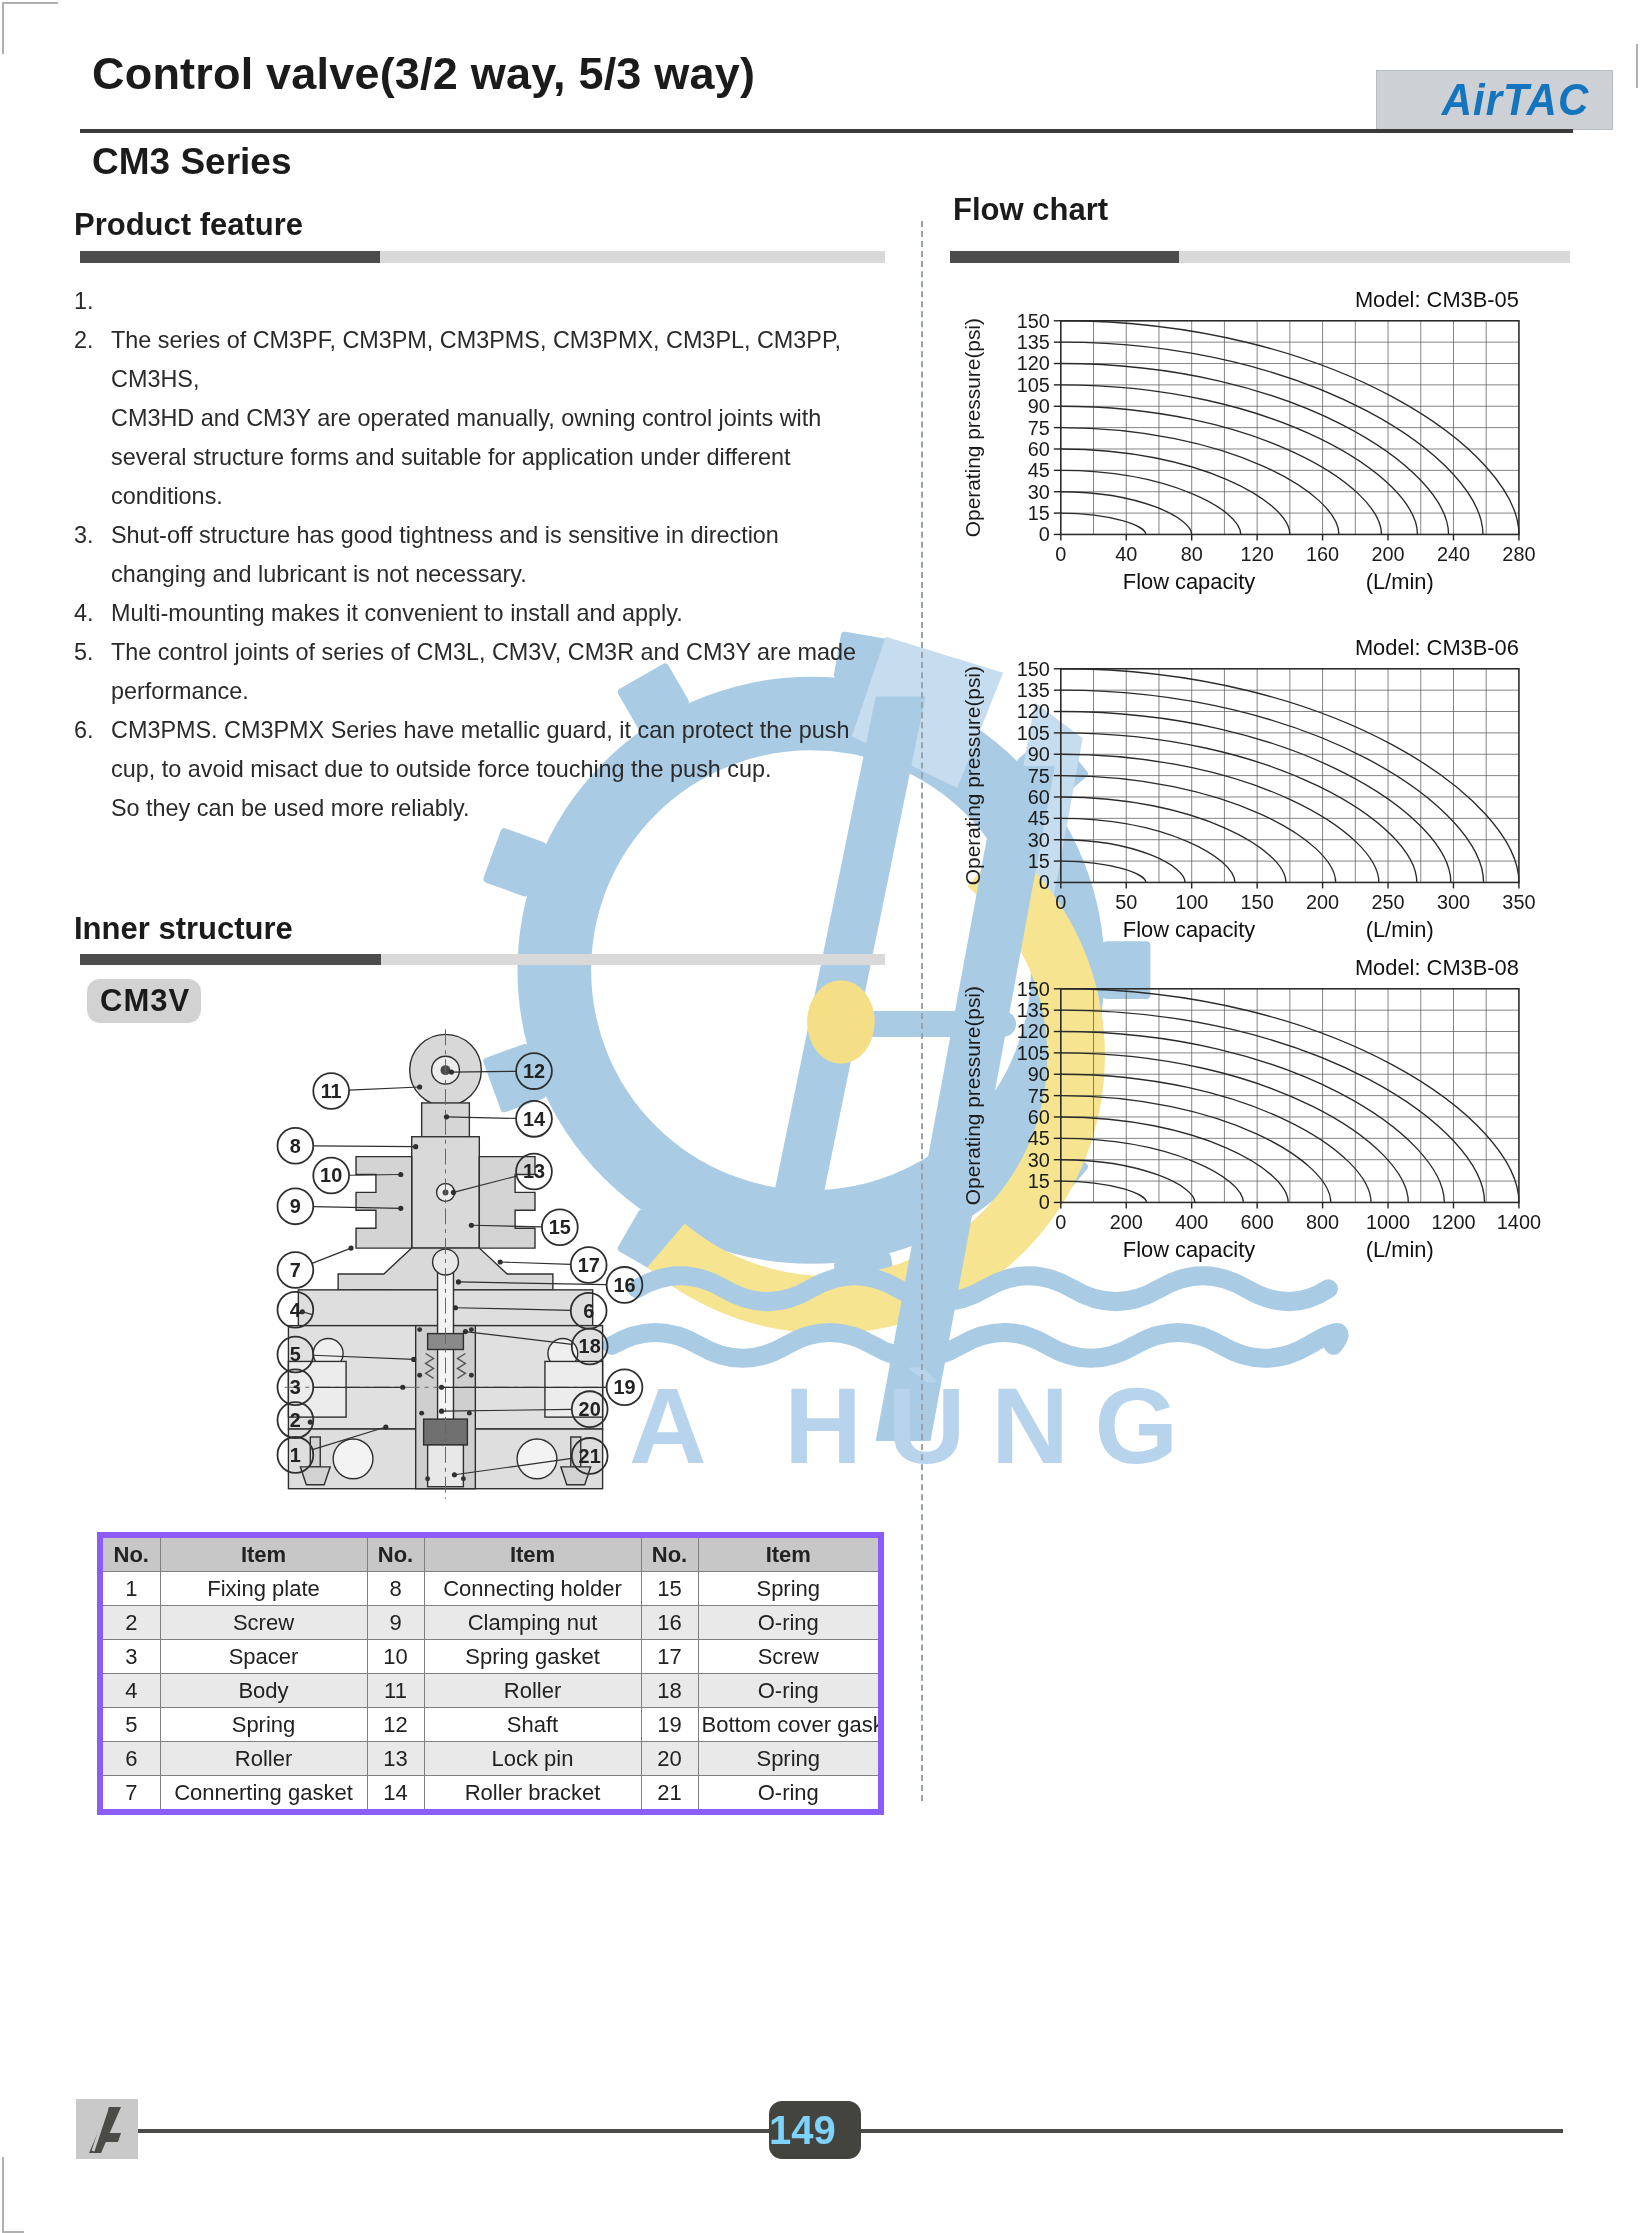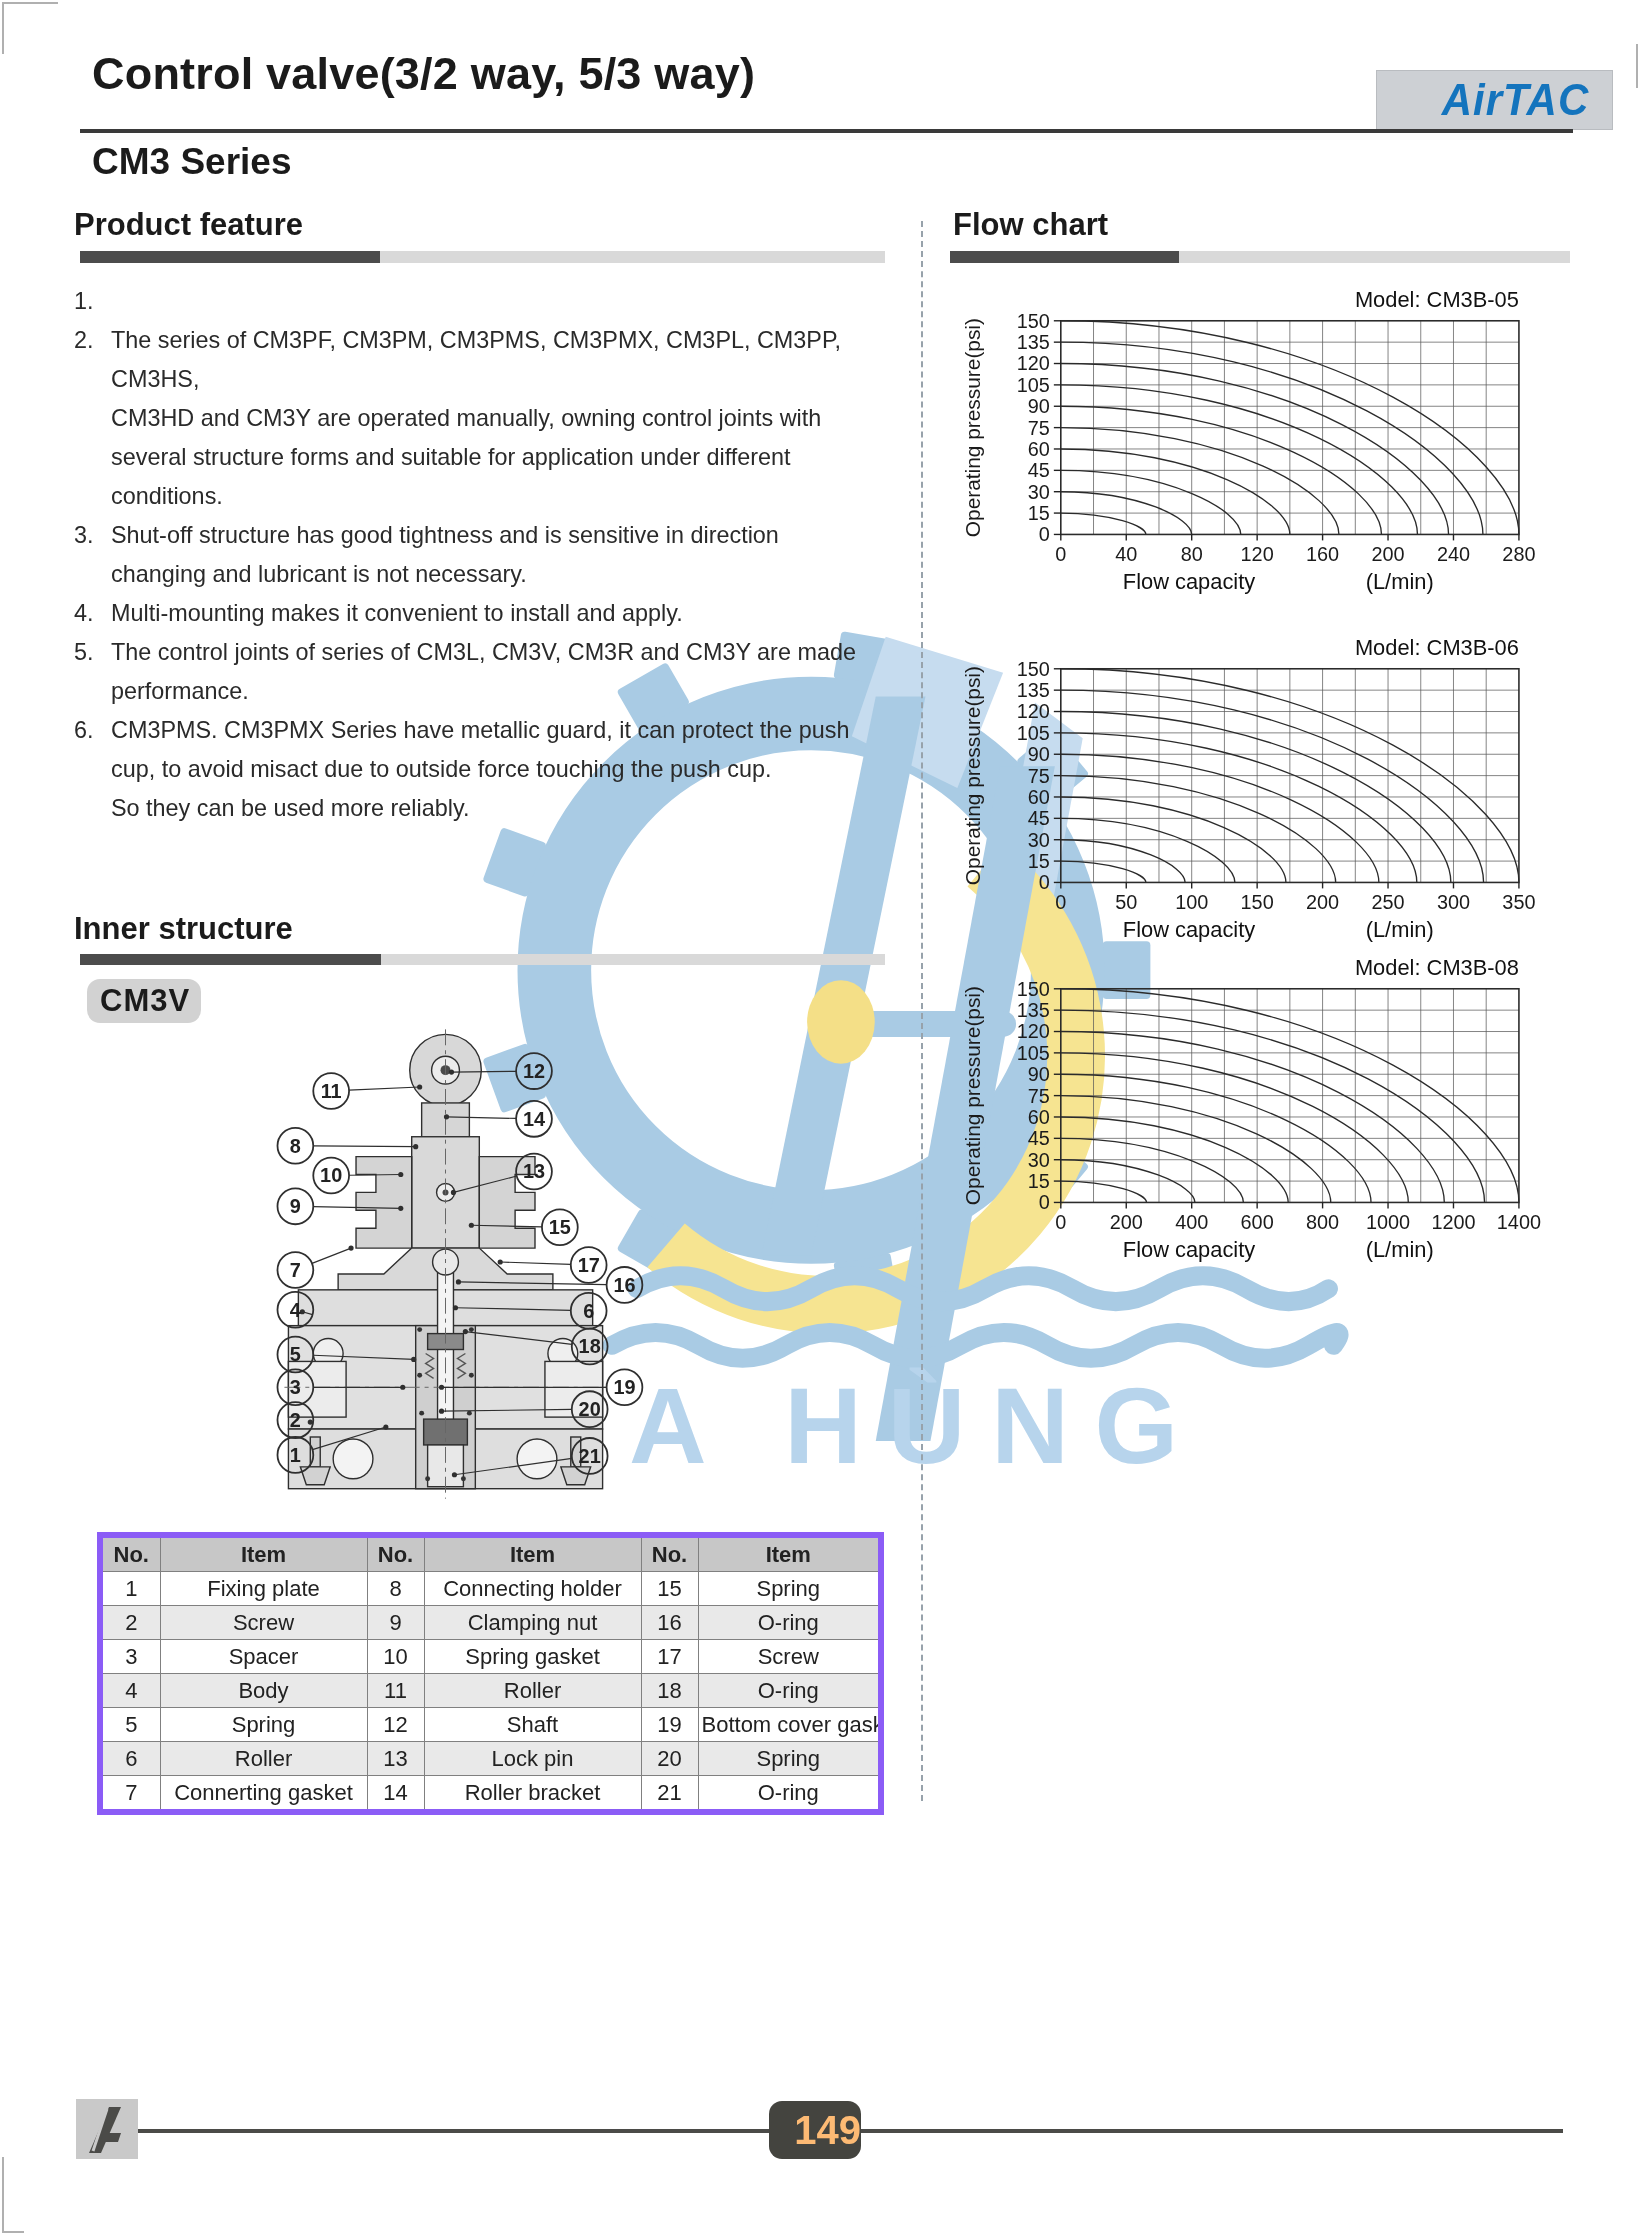--- a/index.html
+++ b/index.html
@@ -24,21 +24,21 @@
   .feat-num{flex:none;width:37px;}
   .divider-dashed{border-left:2px dashed #97a2ab;width:0;}
   table.parts{border-collapse:collapse;table-layout:fixed;width:780px;font-size:22px;color:#222;}
   table.parts th, table.parts td{border:1px solid #808080;height:33px;text-align:center;
        padding:0 3px;overflow:hidden;white-space:nowrap;}
   table.parts th{background:#c7c7c7;font-weight:bold;}
   table.parts tr:nth-child(even) td{background:#e9e9e9;}
   table.parts{border:6px solid #8b5cf6;}
   .footer-line{background:#4b4b48;height:4px;}
   .page-badge{background:#44443f;border-radius:13px;display:flex;align-items:center;
-              justify-content:flex-end;color:#fdba74;font-size:40px;font-weight:bold;}
+              justify-content:flex-start;color:#7dd3fc;font-size:40px;font-weight:bold;}
   .footer-logo-box{background:#c9c9c9;display:flex;align-items:center;justify-content:center;}
   .corner{border-color:#b0b0b0;border-style:solid;}
 </style>
 </head>
 <body>
 
 <div id="page">
 
   <svg id="watermark" width="1646" height="2234" viewBox="0 0 1654 2245">
     <g id="wm-gear" fill="#a9cbe4">
@@ -117,21 +117,21 @@
       <div class="feat-item">
         <div class="feat-num">6.</div>
         <div>
           <div>CM3PMS. CM3PMX Series have metallic guard, it can protect the push</div>
           <div>cup, to avoid misact due to outside force touching the push cup.</div>
           <div>So they can be used more reliably.</div>
         </div>
       </div>
     </div>
 
-  <div class="abs section-heading" style="left:953px;top:207px;">Flow chart</div>
+  <div class="abs section-heading" style="left:953px;top:192px;">Flow chart</div>
   <div class="abs bar-dark" style="left:950px;top:251px;width:229px;height:12px;"></div>
   <div class="abs bar-light" style="left:1179px;top:251px;width:391px;height:12px;"></div>
   <div class="abs" id="chart-0" style="left:950px;top:287px;width:637px;height:318px;"><svg viewBox="0 0 640 320" width="637" height="318">
         <line x1="143.92857142857144" y1="34" x2="143.92857142857144" y2="249" stroke="#5a5a5a" stroke-width="0.75"></line>
         <line x1="176.85714285714286" y1="34" x2="176.85714285714286" y2="249" stroke="#5a5a5a" stroke-width="0.75"></line>
         <line x1="209.78571428571428" y1="34" x2="209.78571428571428" y2="249" stroke="#5a5a5a" stroke-width="0.75"></line>
         <line x1="242.71428571428572" y1="34" x2="242.71428571428572" y2="249" stroke="#5a5a5a" stroke-width="0.75"></line>
         <line x1="275.6428571428571" y1="34" x2="275.6428571428571" y2="249" stroke="#5a5a5a" stroke-width="0.75"></line>
         <line x1="308.57142857142856" y1="34" x2="308.57142857142856" y2="249" stroke="#5a5a5a" stroke-width="0.75"></line>
         <line x1="341.5" y1="34" x2="341.5" y2="249" stroke="#5a5a5a" stroke-width="0.75"></line>

